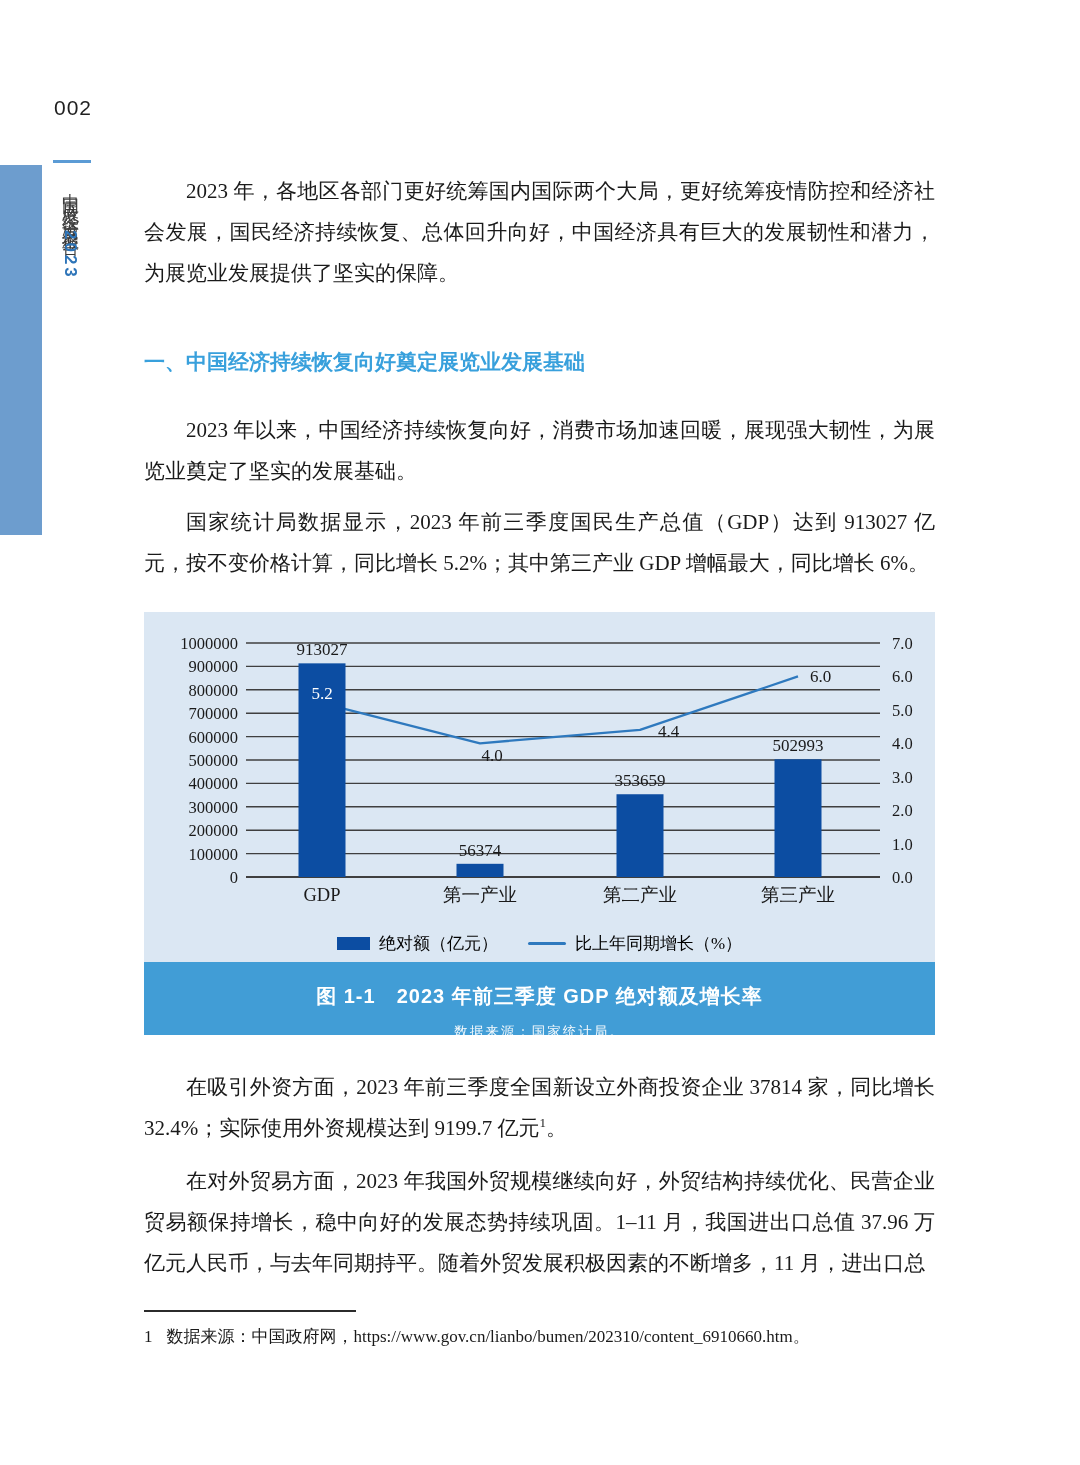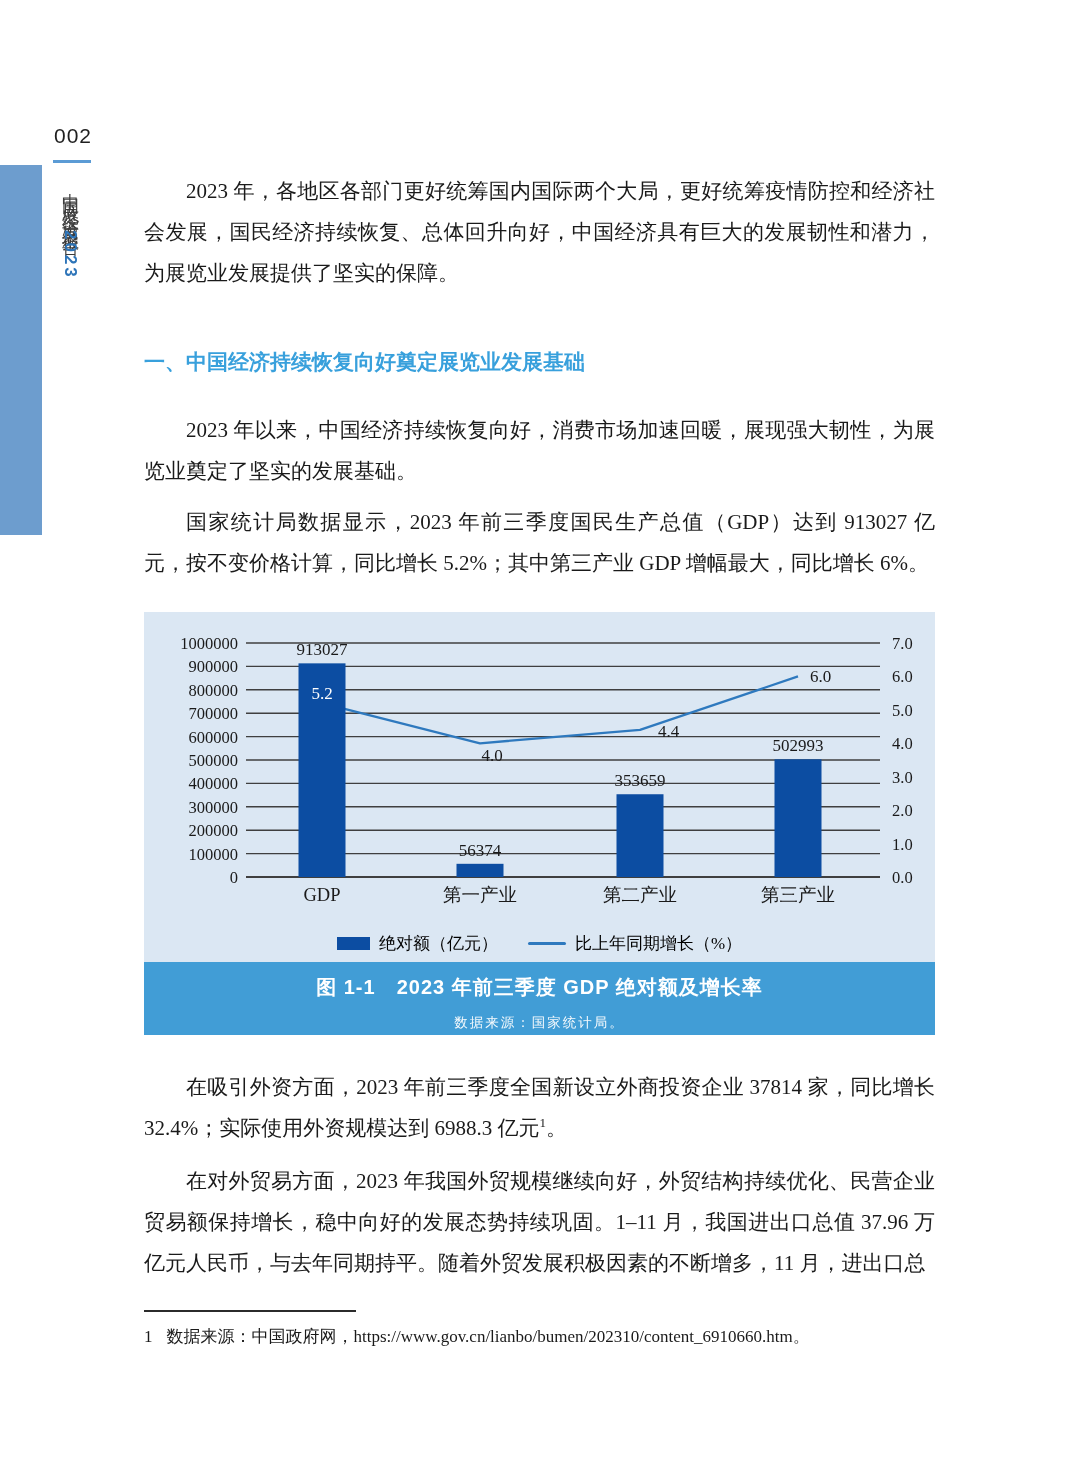--- a/index.html
+++ b/index.html
@@ -1,21 +1,21 @@
 <!DOCTYPE html>
 <html><head>
 <meta charset="utf-8">
 <style>
   html,body{margin:0;padding:0;background:#ffffff;}
   #page{position:relative;width:1080px;height:1465px;background:#ffffff;overflow:hidden;
         font-family:"Liberation Serif","DejaVu Serif",serif;color:#1a1a1a;}
 
   
   .side-bar{position:absolute;left:0;top:165px;width:42px;height:370px;background:#6d9dce;}
-  .page-num{position:absolute;left:54px;top:124px;font-family:"Liberation Sans","DejaVu Sans",sans-serif;
+  .page-num{position:absolute;left:54px;top:96px;font-family:"Liberation Sans","DejaVu Sans",sans-serif;
             font-size:21px;font-weight:500;color:#1f1f1f;letter-spacing:1px;}
   .page-num-rule{position:absolute;left:53px;top:160px;width:38px;height:3px;background:#5b9bd5;}
   .side-title{position:absolute;left:58px;top:180px;writing-mode:vertical-rl;
               font-family:"Liberation Sans","DejaVu Sans",sans-serif;
               font-size:17px;color:#3c3c3c;letter-spacing:5px;line-height:24px;}
   .side-title .yr{color:#2d74b8;font-weight:bold;letter-spacing:3px;}
 
   
   .main{position:absolute;left:144px;top:0;width:791px;}
   .para{font-size:21px;line-height:41px;text-align:justify;text-indent:2em;margin:0;}
@@ -30,21 +30,21 @@
 
   
   .figure{margin-top:28px;width:791px;}
   .fig-plot-area{width:791px;height:350px;background:#dbe7f3;}
   .fig-legend{display:flex;align-items:center;justify-content:center;height:46px;
               font-size:17px;color:#000000;}
   .legend-swatch{display:inline-block;width:33px;height:13px;margin-right:9px;}
   .legend-line{display:inline-block;width:38px;height:3px;margin:0 9px 0 30px;border-radius:2px;}
   .fig-caption-band{width:791px;height:73px;background:#419dd6;color:#ffffff;text-align:center;}
   .fig-caption{font-family:"Liberation Sans","DejaVu Sans",sans-serif;font-size:20px;font-weight:bold;
-               padding-top:12px;letter-spacing:1px;}
+               padding-top:21px;letter-spacing:1px;}
   .fig-source{font-size:13.5px;letter-spacing:2px;margin-top:13px;opacity:.95;}
 
   
   .footnote-rule{margin-top:26px;width:212px;height:2px;background:#2b2b2b;}
   .footnote{margin-top:12px;font-size:17px;line-height:26px;color:#1a1a1a;}
   .footnote .fn-marker{margin-right:14px;}
 </style>
 </head>
 <body>
 
@@ -124,21 +124,21 @@
           <span class="legend-line" style="background: rgb(46, 121, 190);"></span>
           <span>比上年同期增长（%）</span>
         </div>
       </div>
       <div class="fig-caption-band">
         <div class="fig-caption">图 1-1　2023 年前三季度 GDP 绝对额及增长率</div>
         <div class="fig-source">数据来源：国家统计局。</div>
       </div>
     </div>
 
-    <p class="para" id="p4"><span>在吸引外资方面，2023 年前三季度全国新设立外商投资企业 37814 家，同比增长 32.4%；实际使用外资规模达到 6988.3 亿元</span><sup class="fnref">1</sup><span>。</span></p>
+    <p class="para" id="p4"><span>在吸引外资方面，2023 年前三季度全国新设立外商投资企业 37814 家，同比增长 32.4%；实际使用外资规模达到 9199.7 亿元</span><sup class="fnref">1</sup><span>。</span></p>
 
     <p class="para" id="p5">在对外贸易方面，2023 年我国外贸规模继续向好，外贸结构持续优化、民营企业贸易额保持增长，稳中向好的发展态势持续巩固。1–11 月，我国进出口总值 37.96 万亿元人民币，与去年同期持平。随着外贸发展积极因素的不断增多，11 月，进出口总</p>
 
     <div class="footnote-rule"></div>
     <div class="footnote">
       <span class="fn-marker">1</span><span>数据来源：中国政府网，https://www.gov.cn/lianbo/bumen/202310/content_6910660.htm。</span>
     </div>
 
   </div>
 </div>

